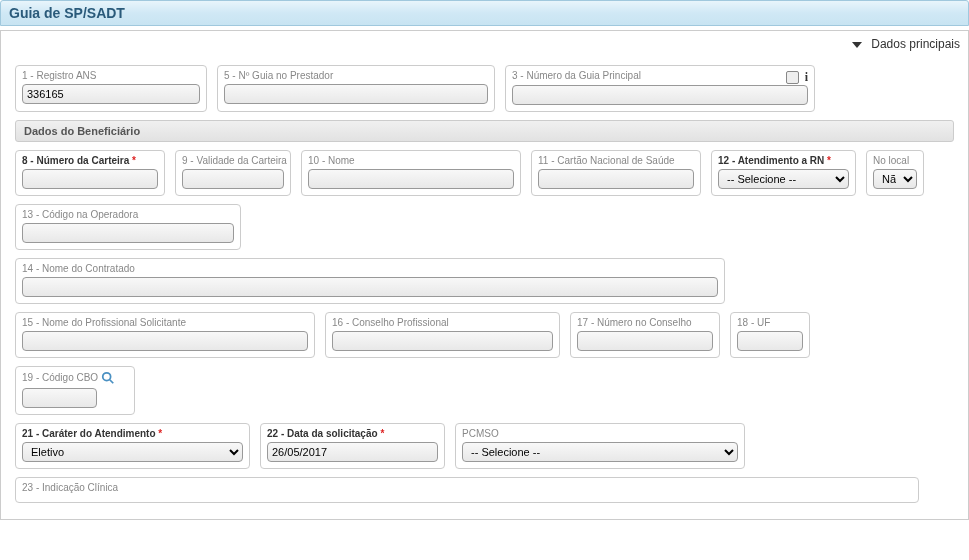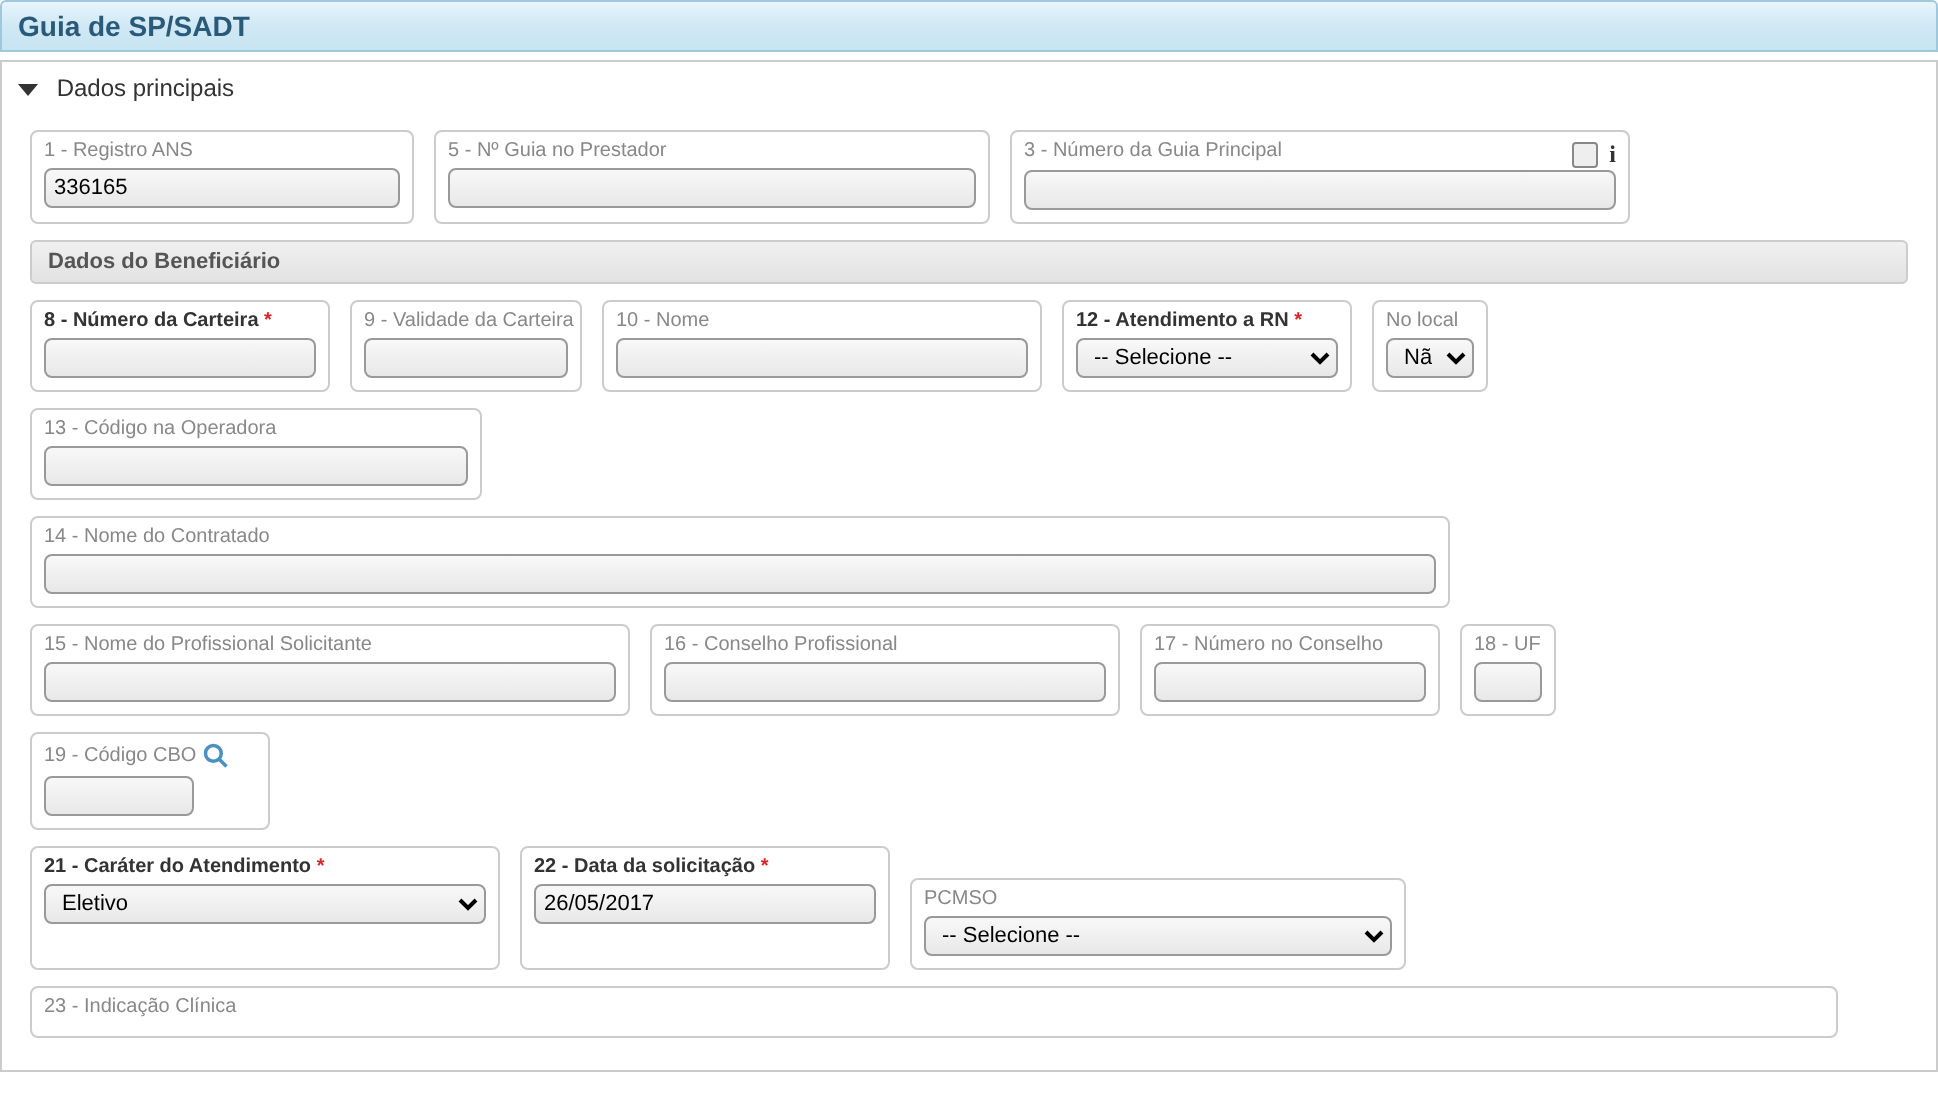--- a/index.html
+++ b/index.html
@@ -21,20 +21,21 @@
   }
   .section {
     border: 1px solid #ccc;
     margin-top: 4px;
   }
   .section-header {
     padding: 6px 8px;
     font-size: 12px;
     color: #333;
     cursor: pointer;
+    text-align: right;
   }
   .section-header .tri {
     display: inline-block;
     width: 0; height: 0;
     border-left: 5px solid transparent;
     border-right: 5px solid transparent;
     border-top: 6px solid #333;
     margin-right: 6px;
     vertical-align: middle;
   }
@@ -115,25 +116,25 @@
   .w-validade { width: 116px; }
   .w-nome { width: 220px; }
   .w-cns { width: 170px; }
   .w-rn { width: 145px; }
   .w-local { width: 58px; }
   .w-codop { width: 226px; }
   .w-contratado { width: 710px; }
   .w-prof { width: 300px; }
   .w-conselho { width: 235px; }
   .w-numconselho { width: 150px; }
-  .w-uf { width: 48px; }
+  .w-uf { width: 80px; }
   .w-cbo { width: 120px; }
   .w-carater { width: 235px; }
   .w-data { width: 185px; }
-  .w-pcmso { width: 248px; margin-top: 16px; }
+  .w-pcmso { width: 290px; }
   .w-indic { width: 904px; }
 </style>
 </head>
 <body>
 
 <div class="titlebar">Guia de SP/SADT</div>
 
 <div class="section">
   <div class="section-header">
     <span class="tri"></span>
@@ -171,20 +172,24 @@
           <span class="req">*</span>
         </span>
         <input type="text" value="" style="">
       </div>
       <div class="fieldbox w-validade">
         <span class="label">9 - Validade da Carteira</span>
         <input type="text" value="" style="">
       </div>
       <div class="fieldbox w-nome">
         <span class="label">10 - Nome</span>
+        <input type="text" value="" style="">
+      </div>
+      <div class="fieldbox w-cns">
+        <span class="label">11 - Cartão Nacional de Saúde</span>
         <input type="text" value="" style="">
       </div>
       <div class="fieldbox w-rn">
         <span class="label bold">
           <span>12 - Atendimento a RN</span>
           <span class="req">*</span>
         </span>
         <select>
           <option>-- Selecione --</option>
         </select>

